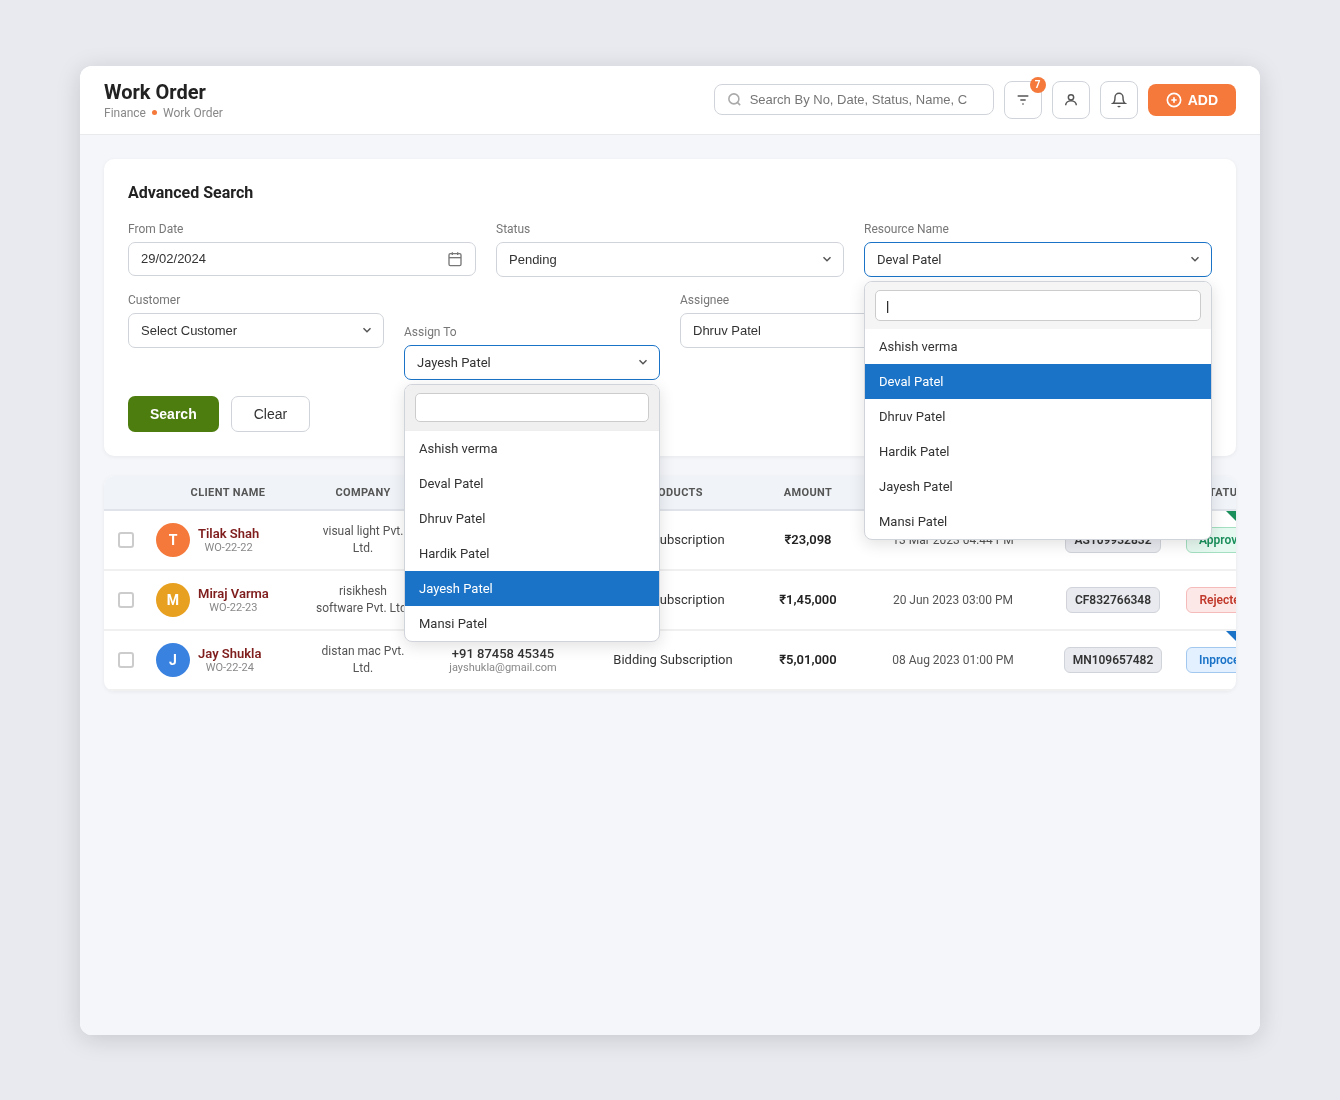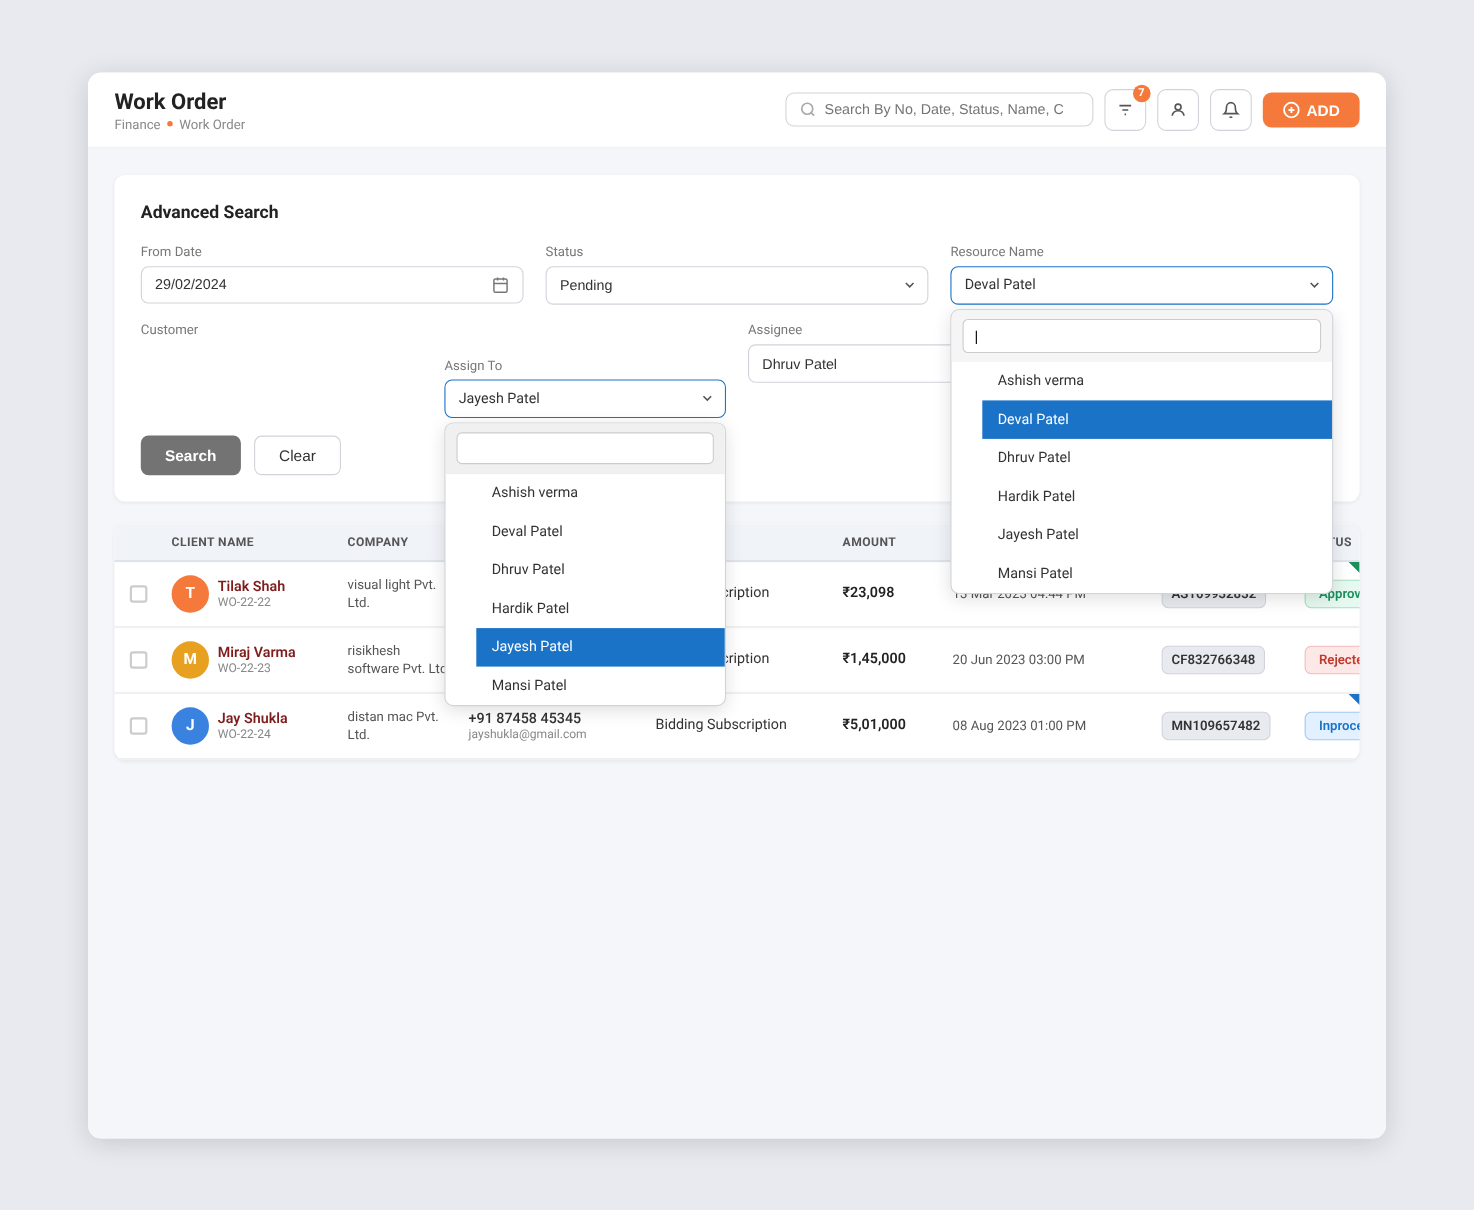--- a/index.html
+++ b/index.html
@@ -185,21 +185,21 @@
       transform: translateY(-50%);
       pointer-events: none;
       color: #555;
     }
     .btn-row {
       display: flex;
       gap: 12px;
       margin-top: 4px;
     }
     .btn-search {
-      background: #737373;
+      background: #4d7c0f;
       color: #fff;
       border: none;
       border-radius: 7px;
       padding: 9px 22px;
       font-size: 14px;
       font-weight: 600;
       cursor: pointer;
     }
     .btn-clear {
       background: #fff;
@@ -248,21 +248,20 @@
       color: #333;
       cursor: pointer;
     }
     .dropdown-item.selected {
       background: #1a73c7;
       color: #fff;
     }
     .dropdown-scrollable {
       max-height: 220px;
       overflow-y: auto;
-      padding-left: 28px;
     }
 
     
     .resource-dropdown-outer {
       position: relative;
     }
     .resource-dropdown-menu {
       position: absolute;
       top: calc(100% + 4px);
       left: 0;
@@ -288,20 +287,21 @@
       background: #fff;
     }
 
     
     .table-panel {
       background: #fff;
       border-radius: 10px;
       box-shadow: 0 1px 4px rgba(0,0,0,0.06);
       overflow: hidden;
       position: relative;
+      text-align: center;
     }
     .table-header-row {
       display: grid;
       grid-template-columns: 44px 160px 110px 170px 170px 100px 190px 130px 90px;
       background: #f0f4f8;
       padding: 10px 0;
       border-bottom: 2px solid #e0e4ea;
     }
     .th {
       font-size: 11px;
@@ -527,20 +527,28 @@
               <div class="dropdown-item">Jayesh Patel</div>
               <div class="dropdown-item">Mansi Patel</div>
             </div>
           </div>
         </div>
       </div>
 
       <div class="form-row">
         <div class="form-group" style="max-width:300px;">
           <label class="form-label">Customer</label>
+          <div class="select-wrapper">
+            <select>
+              <option value="" disabled="" selected="">Select Customer</option>
+            </select>
+            <svg class="select-arrow" width="14" height="14" viewBox="0 0 24 24" fill="none" stroke="currentColor" stroke-width="2.5">
+              <polyline points="6 9 12 15 18 9"></polyline>
+            </svg>
+          </div>
         </div>
 
         <div class="form-group dropdown-overlay" style="max-width:300px;position:relative;">
           <label class="form-label">Assign To</label>
           <div class="select-wrapper">
             <div style="border:1.5px solid #1a73c7; border-radius:7px; padding:9px 36px 9px 12px; font-size:13px; color:#333; background:#fff; cursor:pointer;">Jayesh Patel</div>
             <svg class="select-arrow" width="14" height="14" viewBox="0 0 24 24" fill="none" stroke="currentColor" stroke-width="2.5">
               <polyline points="6 9 12 15 18 9"></polyline>
             </svg>
           </div>

